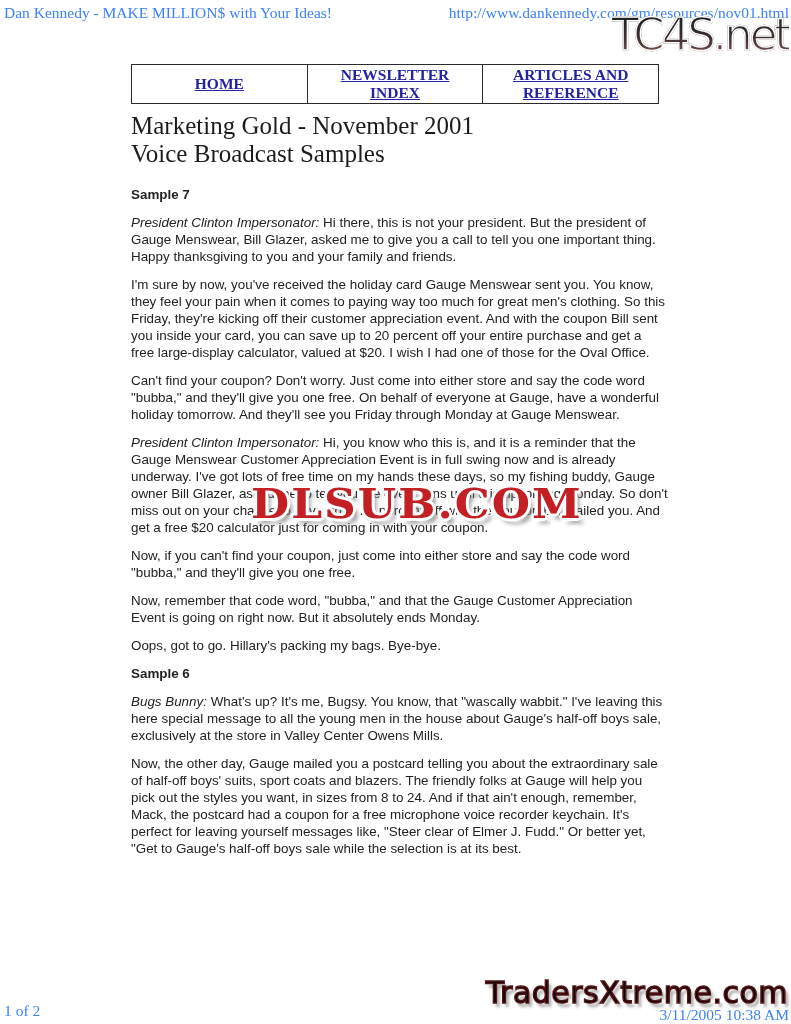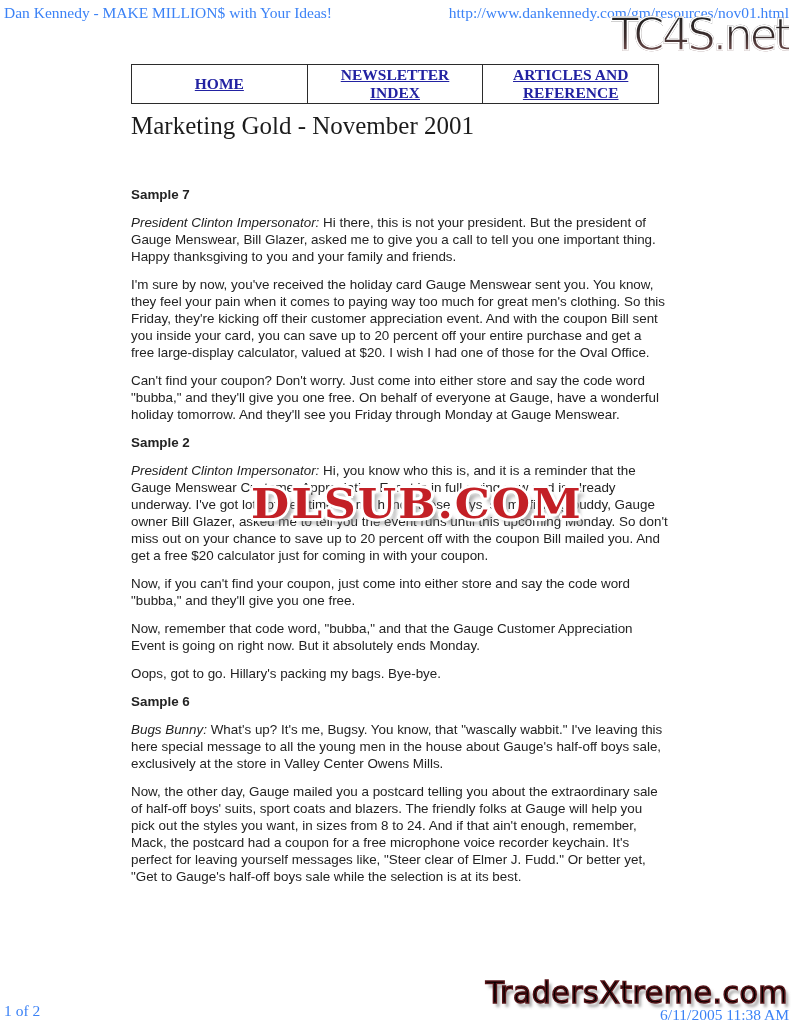--- a/index.html
+++ b/index.html
@@ -158,41 +158,41 @@
     <div class="navcell">
       <span class="navlink">NEWSLETTER INDEX</span>
     </div>
     <div class="navcell">
       <span class="navlink">ARTICLES AND REFERENCE</span>
     </div>
   </div>
 
   <div class="doc-title">
     <div>Marketing Gold - November 2001</div>
+    <div>Voice Broadcast Samples</div>
   </div>
 
   <div class="content">
 
     <div class="blk sample-h">Sample 7</div>
     <div class="blk"><span class="lead">President Clinton Impersonator:</span> <span>Hi there, this is not your president. But the president of Gauge Menswear, Bill Glazer, asked me to give you a call to tell you one important thing. Happy thanksgiving to you and your family and friends.</span></div>
     <div class="blk">I'm sure by now, you've received the holiday card Gauge Menswear sent you. You know, they feel your pain when it comes to paying way too much for great men's clothing. So this Friday, they're kicking off their customer appreciation event. And with the coupon Bill sent you inside your card, you can save up to 20 percent off your entire purchase and get a free large-display calculator, valued at $20. I wish I had one of those for the Oval Office.</div>
     <div class="blk">Can't find your coupon? Don't worry. Just come into either store and say the code word "bubba," and they'll give you one free. On behalf of everyone at Gauge, have a wonderful holiday tomorrow. And they'll see you Friday through Monday at Gauge Menswear.</div>
 
-    <div class="blk sample-h">Sample 2</div>
     <div class="blk"><span class="lead">President Clinton Impersonator:</span> <span>Hi, you know who this is, and it is a reminder that the Gauge Menswear Customer Appreciation Event is in full swing now and is already underway. I've got lots of free time on my hands these days, so my fishing buddy, Gauge owner Bill Glazer, asked me to tell you the event runs until this upcoming Monday. So don't miss out on your chance to save up to 20 percent off with the coupon Bill mailed you. And get a free $20 calculator just for coming in with your coupon.</span></div>
     <div class="blk">Now, if you can't find your coupon, just come into either store and say the code word "bubba," and they'll give you one free.</div>
     <div class="blk">Now, remember that code word, "bubba," and that the Gauge Customer Appreciation Event is going on right now. But it absolutely ends Monday.</div>
     <div class="blk">Oops, got to go. Hillary's packing my bags. Bye-bye.</div>
 
     <div class="blk sample-h">Sample 6</div>
     <div class="blk"><span class="lead">Bugs Bunny:</span> <span>What's up? It's me, Bugsy. You know, that "wascally wabbit." I've leaving this here special message to all the young men in the house about Gauge's half-off boys sale, exclusively at the store in Valley Center Owens Mills.</span></div>
     <div class="blk">Now, the other day, Gauge mailed you a postcard telling you about the extraordinary sale of half-off boys' suits, sport coats and blazers. The friendly folks at Gauge will help you pick out the styles you want, in sizes from 8 to 24. And if that ain't enough, remember, Mack, the postcard had a coupon for a free microphone voice recorder keychain. It's perfect for leaving yourself messages like, "Steer clear of Elmer J. Fudd." Or better yet, "Get to Gauge's half-off boys sale while the selection is at its best.</div>
 
   </div>
 
   <div class="dlsub">DLSUB.COM</div>
 
   <div class="traders">TradersXtreme.com</div>
 
   <span class="print-meta ftr-left">1 of 2</span>
-  <span class="print-meta ftr-right">6/11/2005 11:38 AM</span>
+  <span class="print-meta ftr-right">3/11/2005 10:38 AM</span>
 
 </div>
 
 </body></html>

